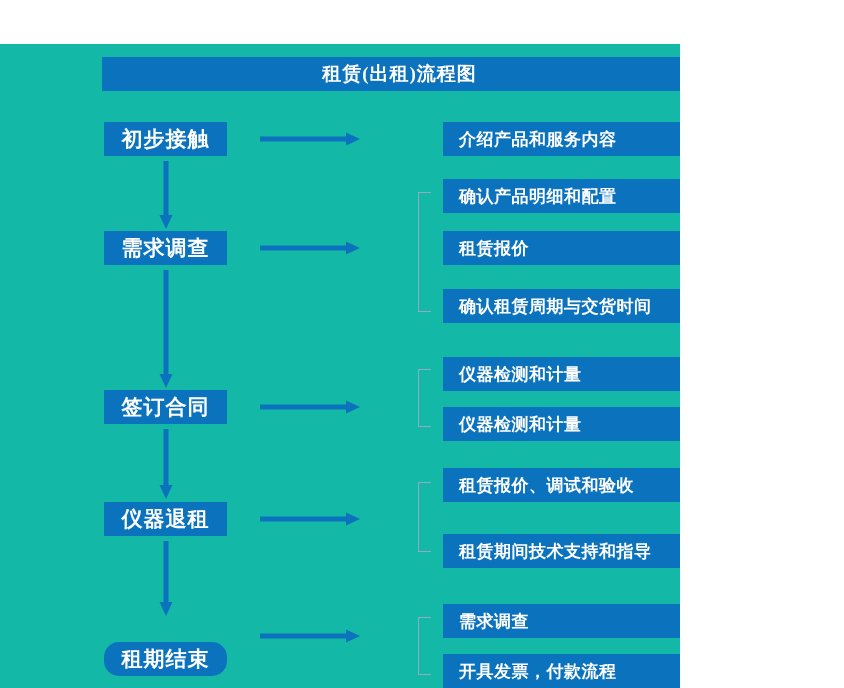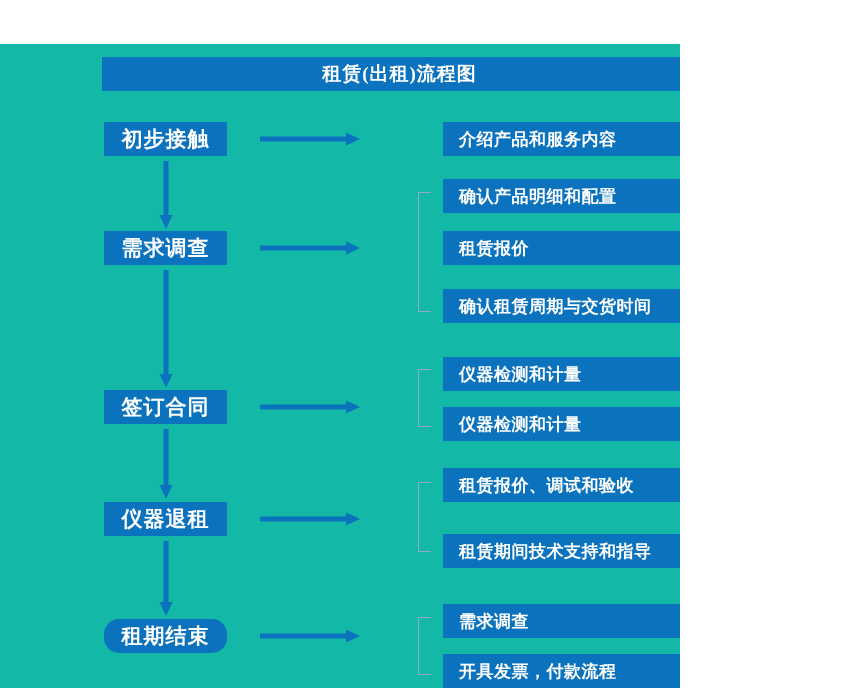--- a/index.html
+++ b/index.html
@@ -81,21 +81,21 @@
 
 <div id="canvas">
 
   <div class="title-bar">租赁(出租)流程图</div>
 
   <div id="stages-layer">
       <div class="stage-box" style="left: 104px; top: 78px; width: 123px; height: 34px; background: rgb(11, 114, 189);">初步接触</div>
       <div class="stage-box" style="left: 104px; top: 187px; width: 123px; height: 34px; background: rgb(11, 114, 189); font-family: Liberation Serif, serif;">需求调查</div>
       <div class="stage-box" style="left: 104px; top: 346px; width: 123px; height: 34px; background: rgb(11, 114, 189);">签订合同</div>
       <div class="stage-box" style="left: 104px; top: 458px; width: 123px; height: 34px; background: rgb(11, 114, 189);">仪器退租</div>
-      <div class="stage-box" style="left: 104px; top: 575px; width: 123px; height: 34px; background: rgb(11, 114, 189); border-radius: 15px;">租期结束</div>
+      <div class="stage-box" style="left: 104px; top: 598px; width: 123px; height: 34px; background: rgb(11, 114, 189); border-radius: 15px;">租期结束</div>
     </div>
   <div id="details-layer">
       <div class="detail-box" style="top: 78px; background: rgb(11, 114, 189);">介绍产品和服务内容</div>
       <div class="detail-box" style="top: 135px; background: rgb(11, 114, 189);">确认产品明细和配置</div>
       <div class="detail-box" style="top: 187px; background: rgb(11, 114, 189);">租赁报价</div>
       <div class="detail-box" style="top: 245px; background: rgb(11, 114, 189);">确认租赁周期与交货时间</div>
       <div class="detail-box" style="top: 313px; background: rgb(11, 114, 189);">仪器检测和计量</div>
       <div class="detail-box" style="top: 363px; background: rgb(11, 114, 189); text-align: right;">仪器检测和计量</div>
       <div class="detail-box" style="top: 424px; background: rgb(11, 114, 189);">租赁报价、调试和验收</div>
       <div class="detail-box" style="top: 490px; background: rgb(11, 114, 189);">租赁期间技术支持和指导</div>

